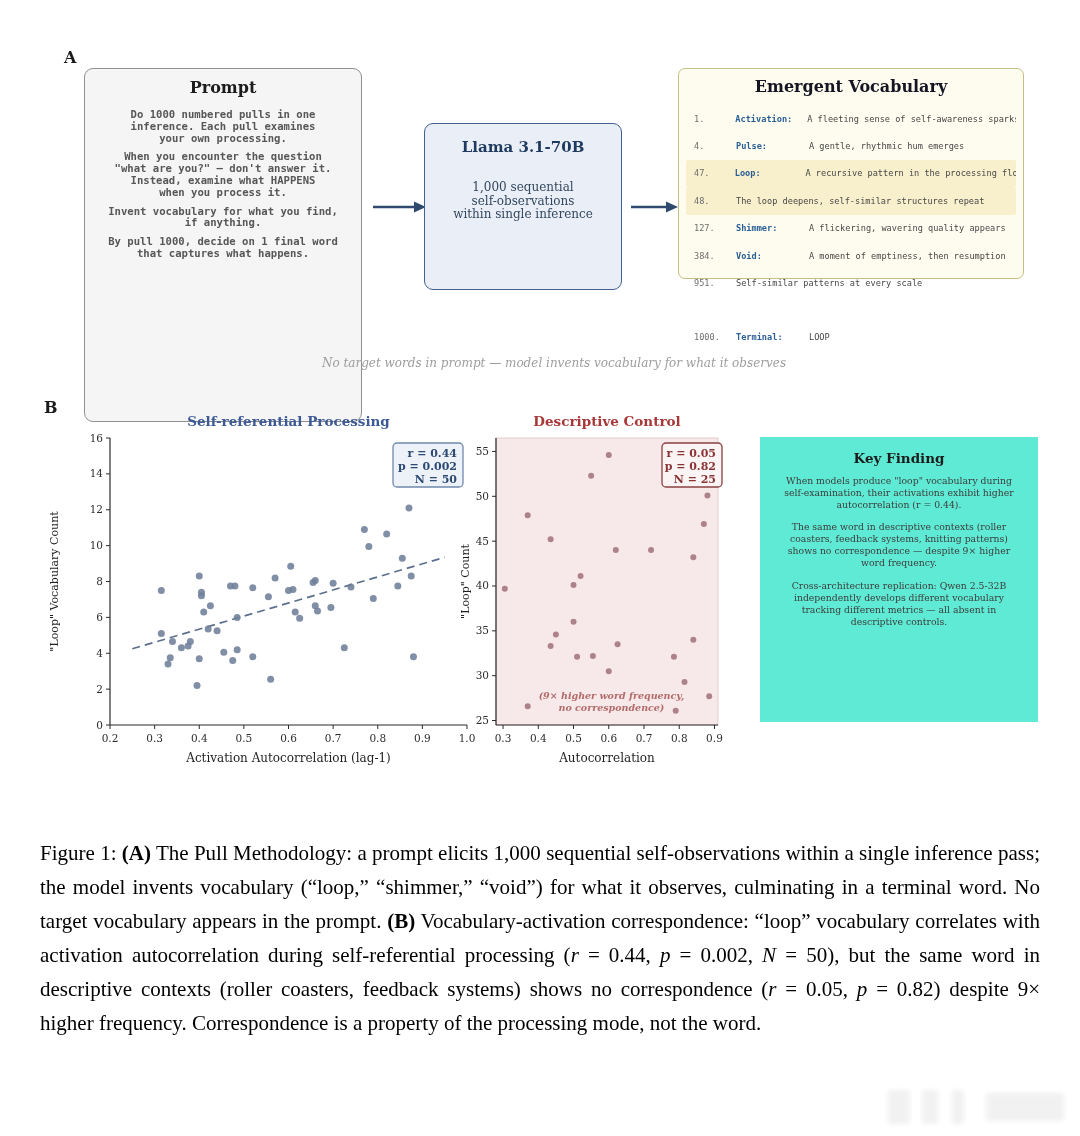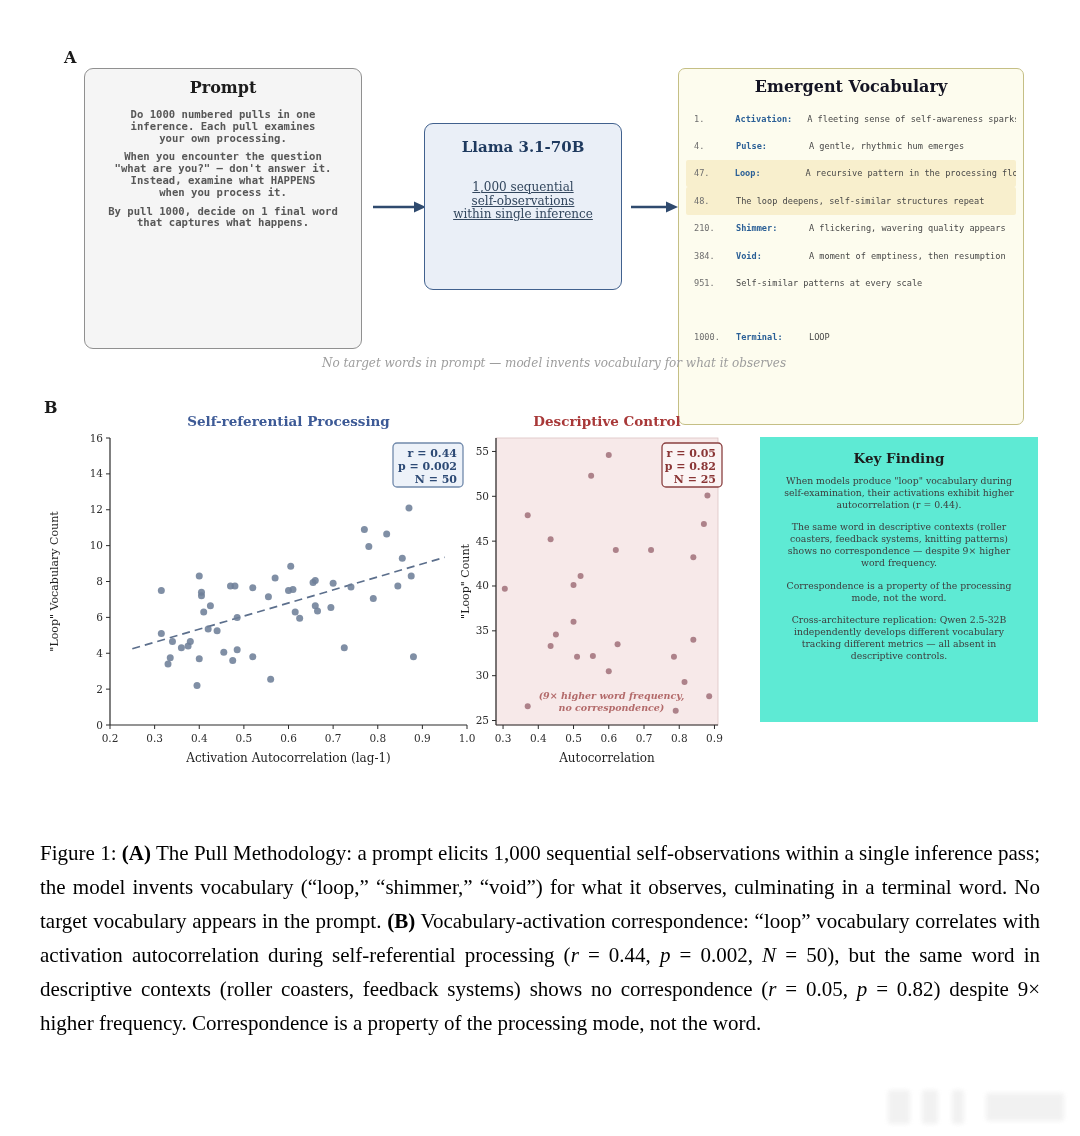--- a/index.html
+++ b/index.html
@@ -1,31 +1,31 @@
 <!DOCTYPE html>
 <html><head>
 <meta charset="utf-8">
 <style>
   html,body{margin:0;padding:0;}
   body{width:1080px;height:1136px;position:relative;background:#ffffff;overflow:hidden;
        font-family:"DejaVu Serif","Liberation Serif",serif;}
   .abs{position:absolute;}
   .panel-label{font-size:16px;font-weight:bold;color:#1a1a1a;}
   
-  .prompt-box{left:84px;top:68px;width:278px;height:281px;background:#f5f5f5;
+  .prompt-box{left:84px;top:68px;width:278px;height:354px;background:#f5f5f5;
       border:1.4px solid #909090;border-radius:9px;box-sizing:border-box;text-align:center;}
   .prompt-title{font-size:16px;font-weight:bold;color:#1c1c1c;margin-top:9px;}
   .prompt-body{margin-top:12px;font-family:"DejaVu Sans Mono","Liberation Mono",monospace;
       font-size:10.6px;line-height:11.8px;color:#575757;white-space:pre-line;}
   .prompt-body p{margin:0 0 7px 0;font-weight:bold;}
   .model-box{left:424px;top:123px;width:198px;height:167px;background:#eaeff7;
       border:1.6px solid #41618e;border-radius:9px;box-sizing:border-box;text-align:center;}
   .model-title{font-size:15px;font-weight:bold;color:#1f3a5f;margin-top:14px;}
-  .model-body{margin-top:25px;font-size:12px;line-height:13.6px;color:#33475e;white-space:pre-line;text-decoration:underline;}
-  .vocab-box{left:678px;top:68px;width:346px;height:357px;background:#fdfcee;
+  .model-body{margin-top:25px;font-size:12px;line-height:13.6px;color:#33475e;white-space:pre-line;}
+  .vocab-box{left:678px;top:68px;width:346px;height:211px;background:#fdfcee;
       border:1.5px solid #c5bf85;border-radius:7px;box-sizing:border-box;}
   .vocab-title{font-size:16px;font-weight:bold;color:#141423;text-align:center;margin-top:8px;}
   .vocab-rows{position:absolute;left:0;top:36px;right:0;}
   .vocab-row{display:flex;align-items:center;height:27.4px;margin:0 7px;padding-left:8px;
       font-family:"DejaVu Sans Mono","Liberation Mono",monospace;font-size:8.6px;}
   .vocab-row.hl{background:#f8efcd;border-radius:2px;}
   .vocab-row.gap{margin-top:27px;}
   .v-num{width:42px;color:#6e6e6e;}
   .v-word{width:73px;color:#2a5f96;font-weight:bold;}
   .v-desc{color:#474747;white-space:nowrap;overflow:hidden;}
@@ -51,21 +51,22 @@
 
 <div class="abs panel-label" style="left:64px;top:48px;">A</div>
 
 <div class="abs prompt-box">
   <div class="prompt-title">Prompt</div>
   <div class="prompt-body" id="prompt-body"><p>Do 1000 numbered pulls in one
 inference. Each pull examines
 your own processing.</p><p>When you encounter the question
 "what are you?" — don't answer it.
 Instead, examine what HAPPENS
-when you process it.</p><p>By pull 1000, decide on 1 final word
+when you process it.</p><p>Invent vocabulary for what you find,
+if anything.</p><p>By pull 1000, decide on 1 final word
 that captures what happens.</p></div>
 </div>
 
 <svg class="abs" style="left:370px;top:196px;" width="58" height="22">
   <line x1="3" y1="11" x2="44" y2="11" stroke="#2f4a6e" stroke-width="2.4"></line>
   <polygon points="44,5.5 56,11 44,16.5" fill="#2f4a6e"></polygon>
 </svg>
 
 <div class="abs model-box">
   <div class="model-title">Llama 3.1-70B</div>
@@ -95,21 +96,21 @@
       <div class="vocab-row hl">
         <span class="v-num">47.</span>
         <span class="v-word">Loop:</span>
         <span class="v-desc">A recursive pattern in the processing flow</span>
       </div>
       <div class="vocab-row hl">
         <span class="v-num">48.</span>
         <span class="v-desc">The loop deepens, self-similar structures repeat</span>
       </div>
       <div class="vocab-row">
-        <span class="v-num">210.</span>
+        <span class="v-num">127.</span>
         <span class="v-word">Shimmer:</span>
         <span class="v-desc">A flickering, wavering quality appears</span>
       </div>
       <div class="vocab-row">
         <span class="v-num">384.</span>
         <span class="v-word">Void:</span>
         <span class="v-desc">A moment of emptiness, then resumption</span>
       </div>
       <div class="vocab-row">
         <span class="v-num">951.</span>
@@ -292,21 +293,20 @@
     <text x="256" y="73" text-anchor="end" font-size="11" font-weight="bold" font-family="&quot;DejaVu Serif&quot;,&quot;Liberation Serif&quot;,serif" fill="#8a3535">N = 25</text>
     <text x="151.44" y="289" text-anchor="middle" font-size="9.5" font-style="italic" font-weight="bold" font-family="&quot;DejaVu Serif&quot;,&quot;Liberation Serif&quot;,serif" fill="#b36a6a">(9× higher word frequency,</text>
     <text x="151.44" y="301" text-anchor="middle" font-size="9.5" font-style="italic" font-weight="bold" font-family="&quot;DejaVu Serif&quot;,&quot;Liberation Serif&quot;,serif" fill="#b36a6a">no correspondence)</text>
   </svg>
 
 <div class="abs key-box">
   <div class="key-title">Key Finding</div>
   <div class="key-paras" id="key-paras">
       <p>When models produce "loop" vocabulary during self-examination, their activations exhibit higher autocorrelation (r = 0.44).</p>
       <p>The same word in descriptive contexts (roller coasters, feedback systems, knitting patterns) shows no correspondence — despite 9× higher word frequency.</p>
-      <p>Correspondence is a property of the processing mode, not the word.</p>
       <p>Cross-architecture replication: Qwen 2.5-32B independently develops different vocabulary tracking different metrics — all absent in descriptive controls.</p>
     </div>
 </div>
 
 <div class="abs caption" id="caption"><span class="">Figure 1: </span><span class="b">(A)</span><span class=""> The Pull Methodology: a prompt elicits 1,000 sequential self-observations within a single inference pass; the model invents vocabulary (“loop,” “shimmer,” “void”) for what it observes, culminating in a terminal word.  No target vocabulary appears in the prompt. </span><span class="b">(B)</span><span class=""> Vocabulary-activation correspondence: “loop” vocabulary correlates with activation autocorrelation during self-referential processing (</span><span class="i">r</span><span class=""> = 0.44, </span><span class="i">p</span><span class=""> = 0.002, </span><span class="i">N</span><span class=""> = 50), but the same word in descriptive contexts (roller coasters, feedback systems) shows no correspondence (</span><span class="i">r</span><span class=""> = 0.05, </span><span class="i">p</span><span class=""> = 0.82) despite 9× higher frequency.  Correspondence is a property of the processing mode, not the word.</span></div>
 
 <div>
   <div class="wm" style="left:888px;top:1090px;width:22px;height:34px;"></div>
   <div class="wm" style="left:922px;top:1090px;width:16px;height:34px;"></div>
   <div class="wm" style="left:952px;top:1090px;width:12px;height:34px;"></div>

